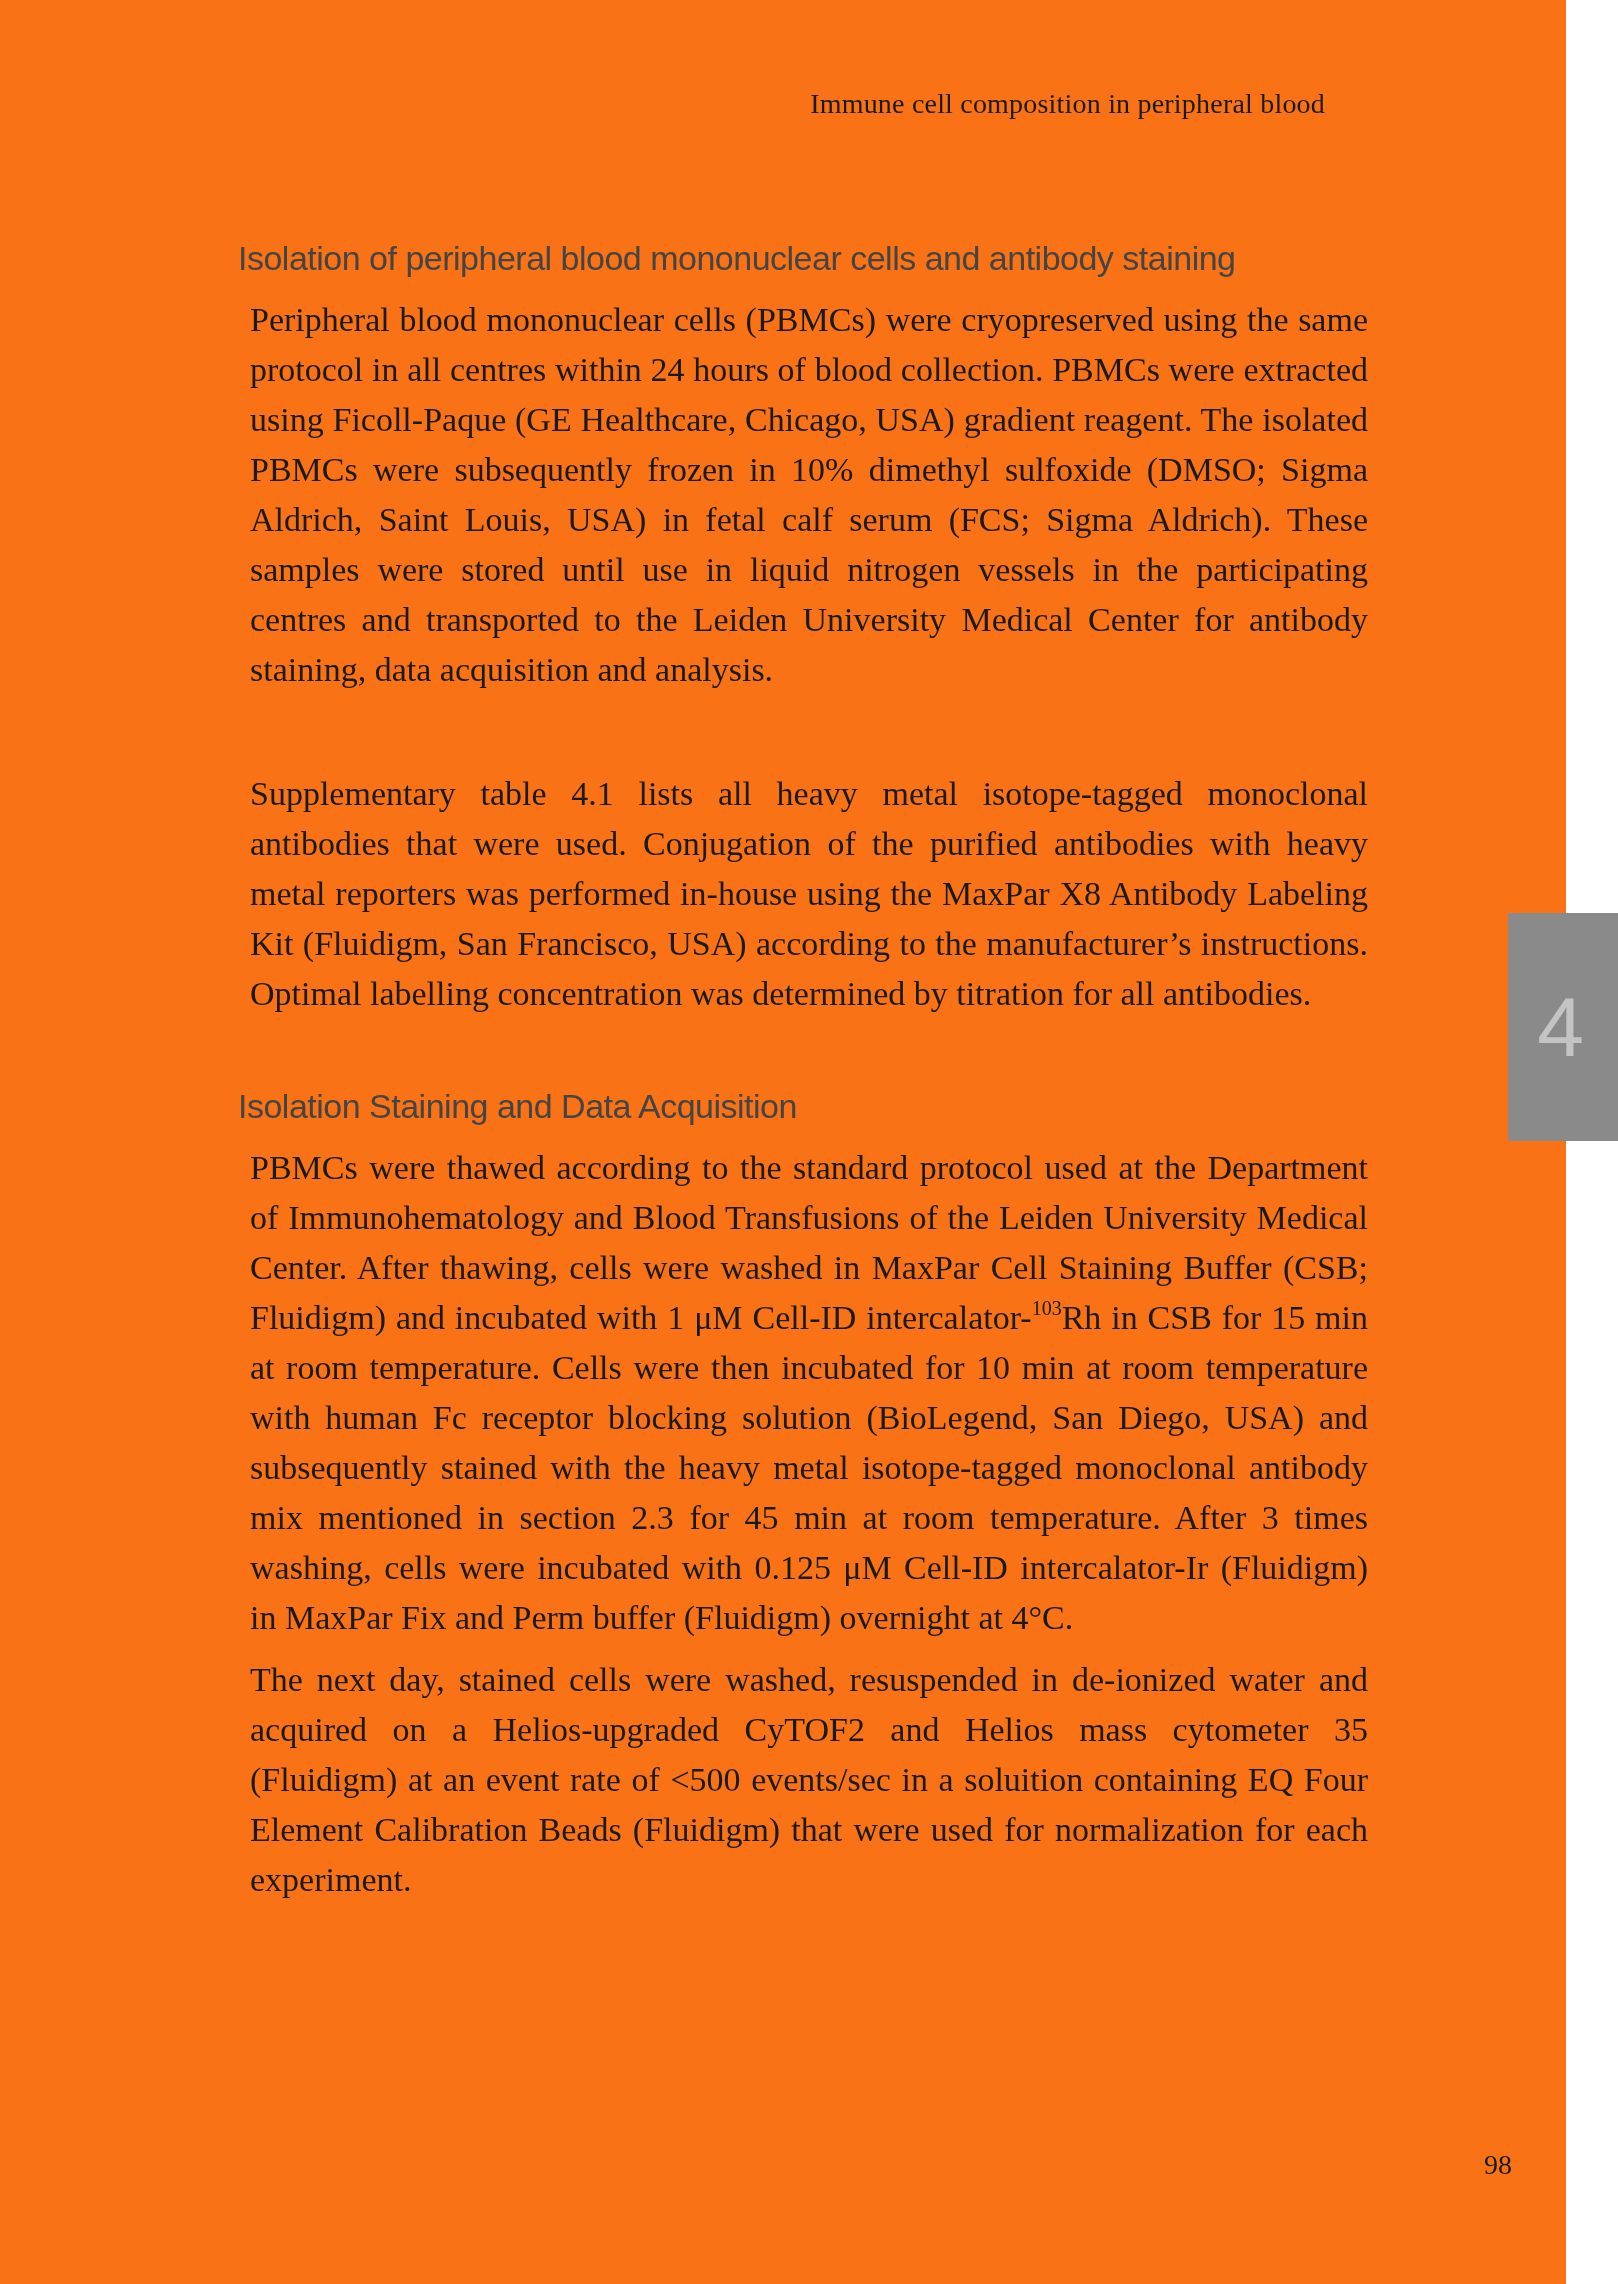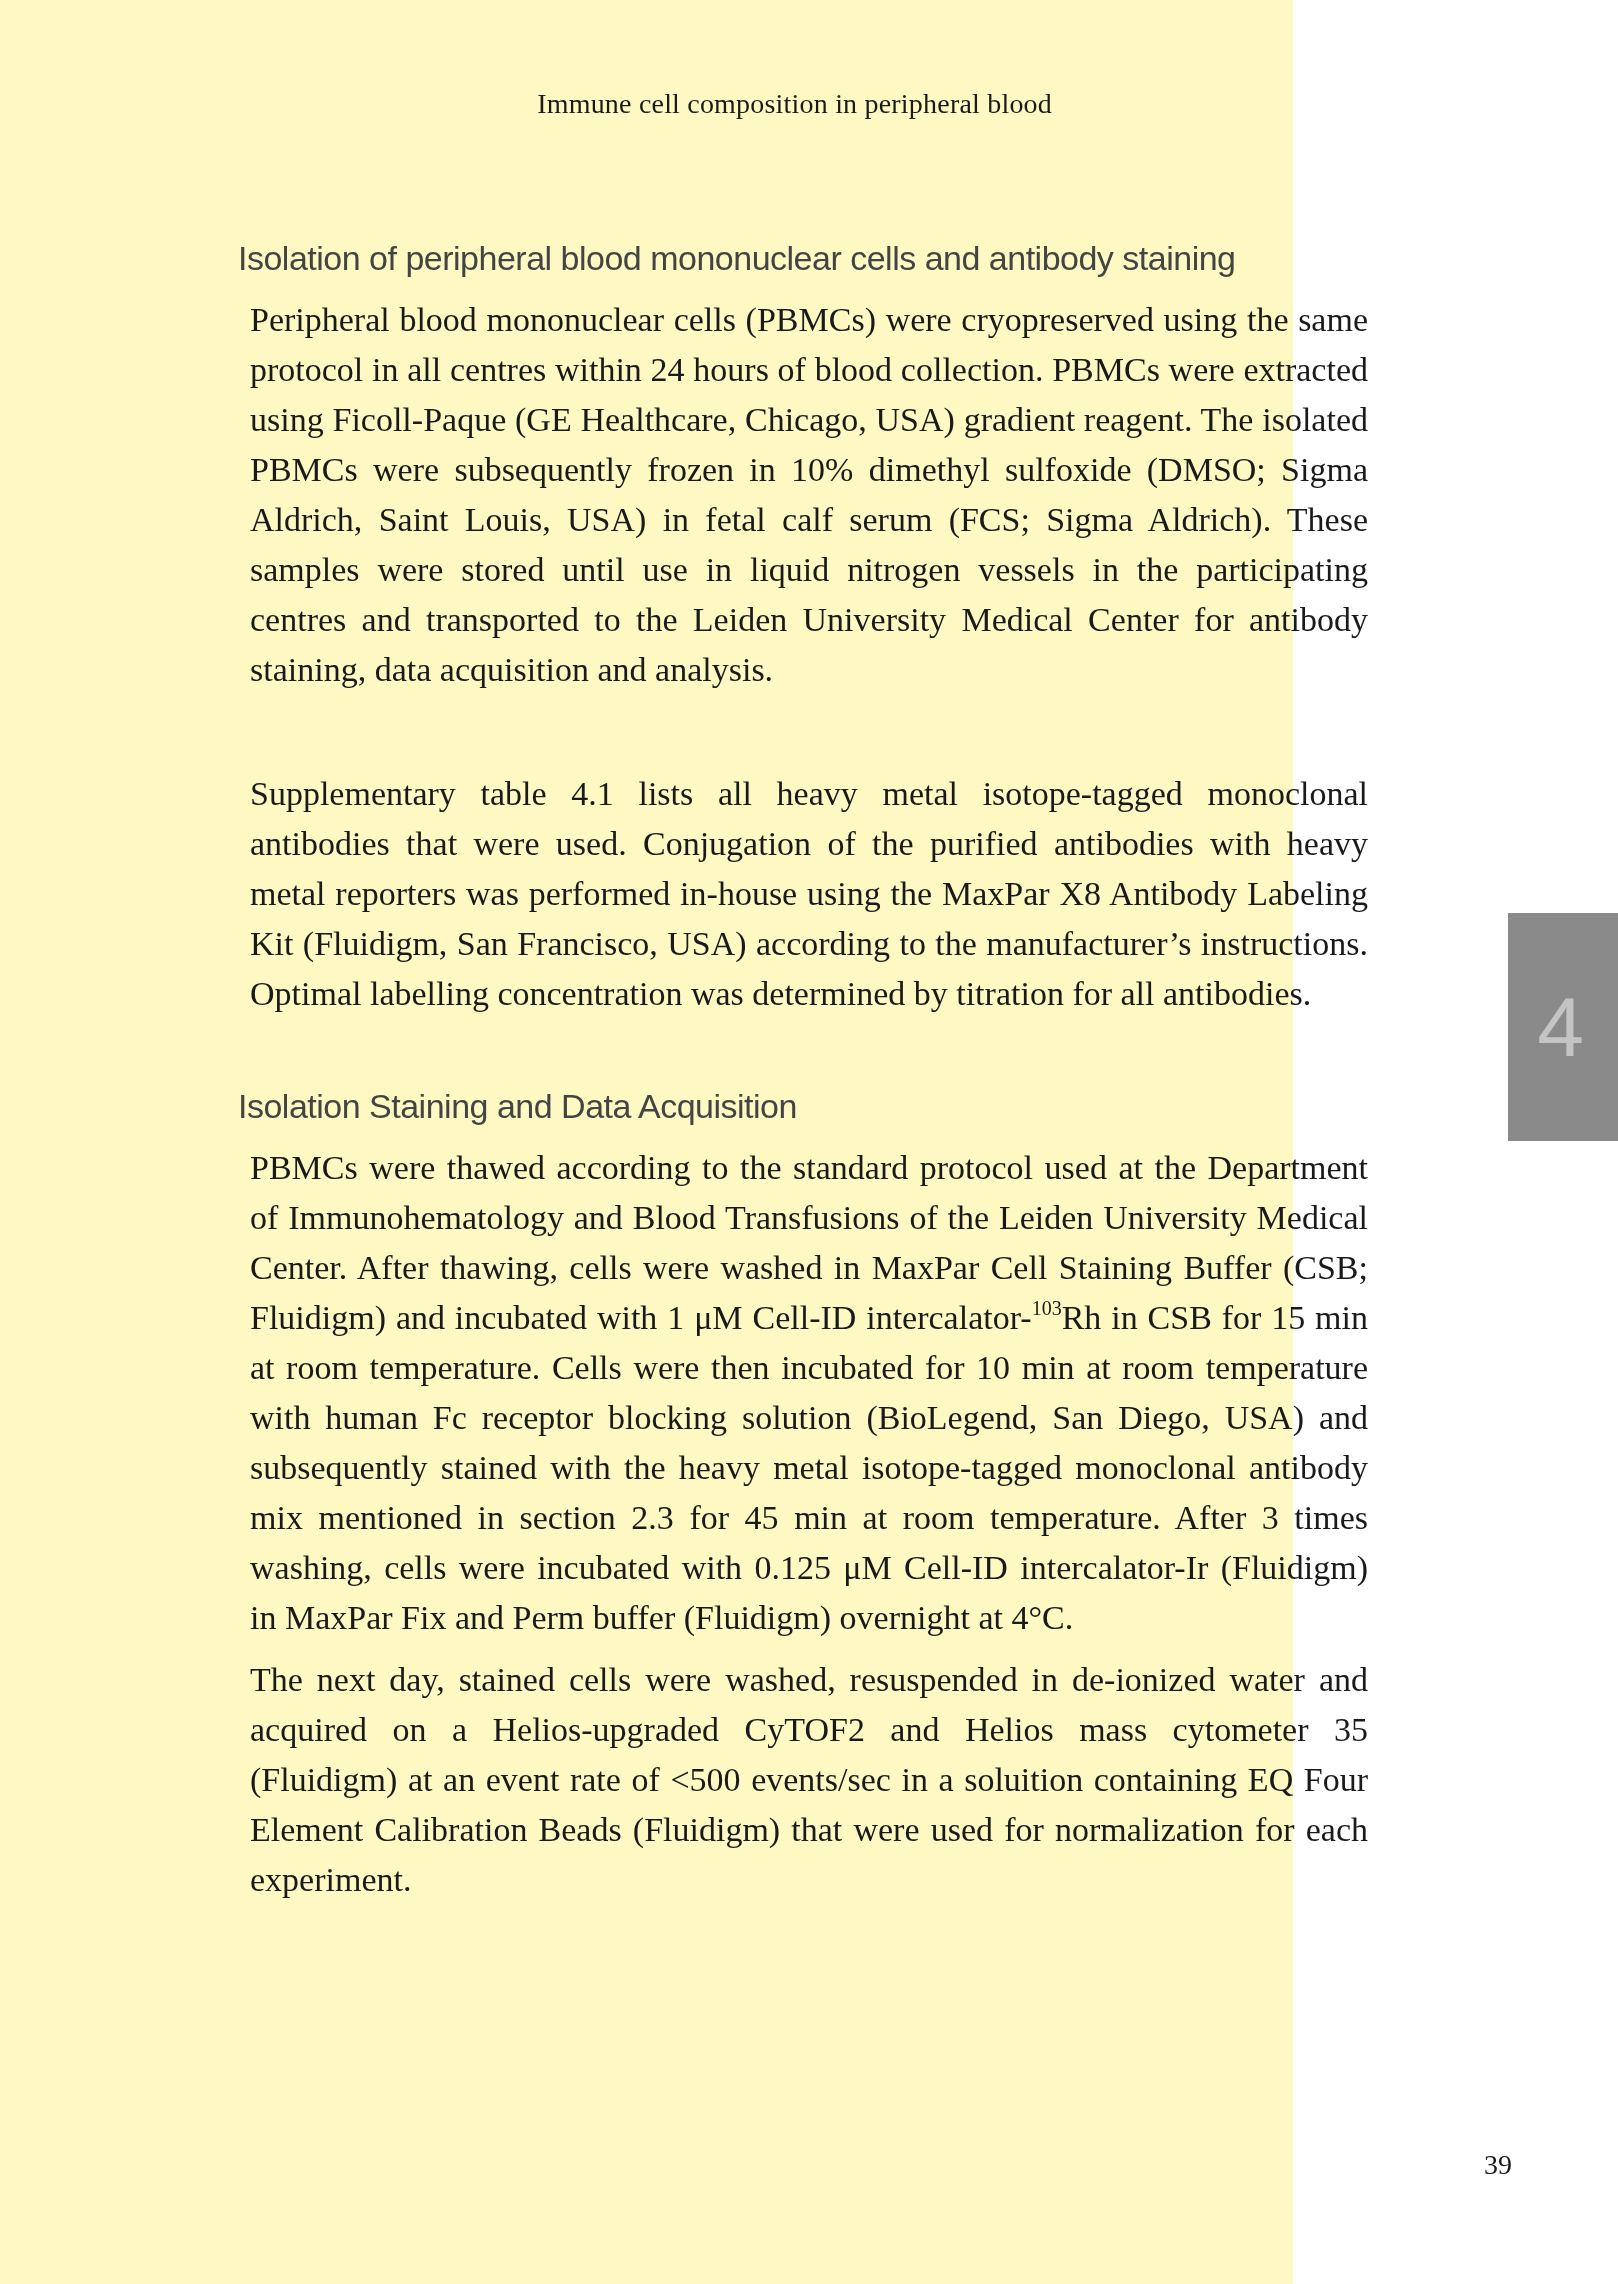--- a/index.html
+++ b/index.html
@@ -1,17 +1,17 @@
 <!DOCTYPE html>
 <html style="font-size:12px"><head>
 <meta charset="utf-8">
 <style>
   html, body { margin: 0; padding: 0; background: #ffffff; }
   body { width: 1619px; height: 2284px; position: relative; overflow: hidden; }
-  .page { position: absolute; left: 0; top: 0; width: 1293px; height: 2284px; background: #fef9c3; }
+  .page { position: absolute; left: 0; top: 0; width: 1566px; height: 2284px; background: #f97316; }
 
   .running-header {
     position: absolute; right: 241px; top: 88px;
     font-family: "Liberation Serif", "DejaVu Serif", serif;
     font-size: 28px; color: #1a1a1a; letter-spacing: 0.2px;
   }
 
   .content {
     position: absolute; left: 238px; top: 233px; width: 1142px;
   }
@@ -77,16 +77,16 @@
       <p class="para"><span>PBMCs were thawed according to the standard protocol used at the Department of Immunohematology and Blood Transfusions of the Leiden University Medical Center. After thawing, cells were washed in MaxPar Cell Staining Buffer (CSB; Fluidigm) and incubated with 1 μM Cell-ID intercalator-</span><sup>103</sup><span>Rh in CSB for 15 min at room temperature. Cells were then incubated for 10 min at room temperature with human Fc receptor blocking solution (BioLegend, San Diego, USA) and subsequently stained with the heavy metal isotope-tagged monoclonal antibody mix mentioned in section 2.3 for 45 min at room temperature. After 3 times washing, cells were incubated with 0.125 μM Cell-ID intercalator-Ir (Fluidigm) in MaxPar Fix and Perm buffer (Fluidigm) overnight at 4°C.</span></p>
       <p class="para">The next day, stained cells were washed, resuspended in de-ionized water and acquired on a Helios-upgraded CyTOF2 and Helios mass cytometer 35 (Fluidigm) at an event rate of &lt;500 events/sec in a soluition containing EQ Four Element Calibration Beads (Fluidigm) that were used for normalization for each experiment.</p>
     </section>
 
   </div>
 
   <div class="chapter-tab">
     <span>4</span>
   </div>
 
-  <div class="page-number">39</div>
+  <div class="page-number">98</div>
 
 </div>
 
 
 </body></html>

